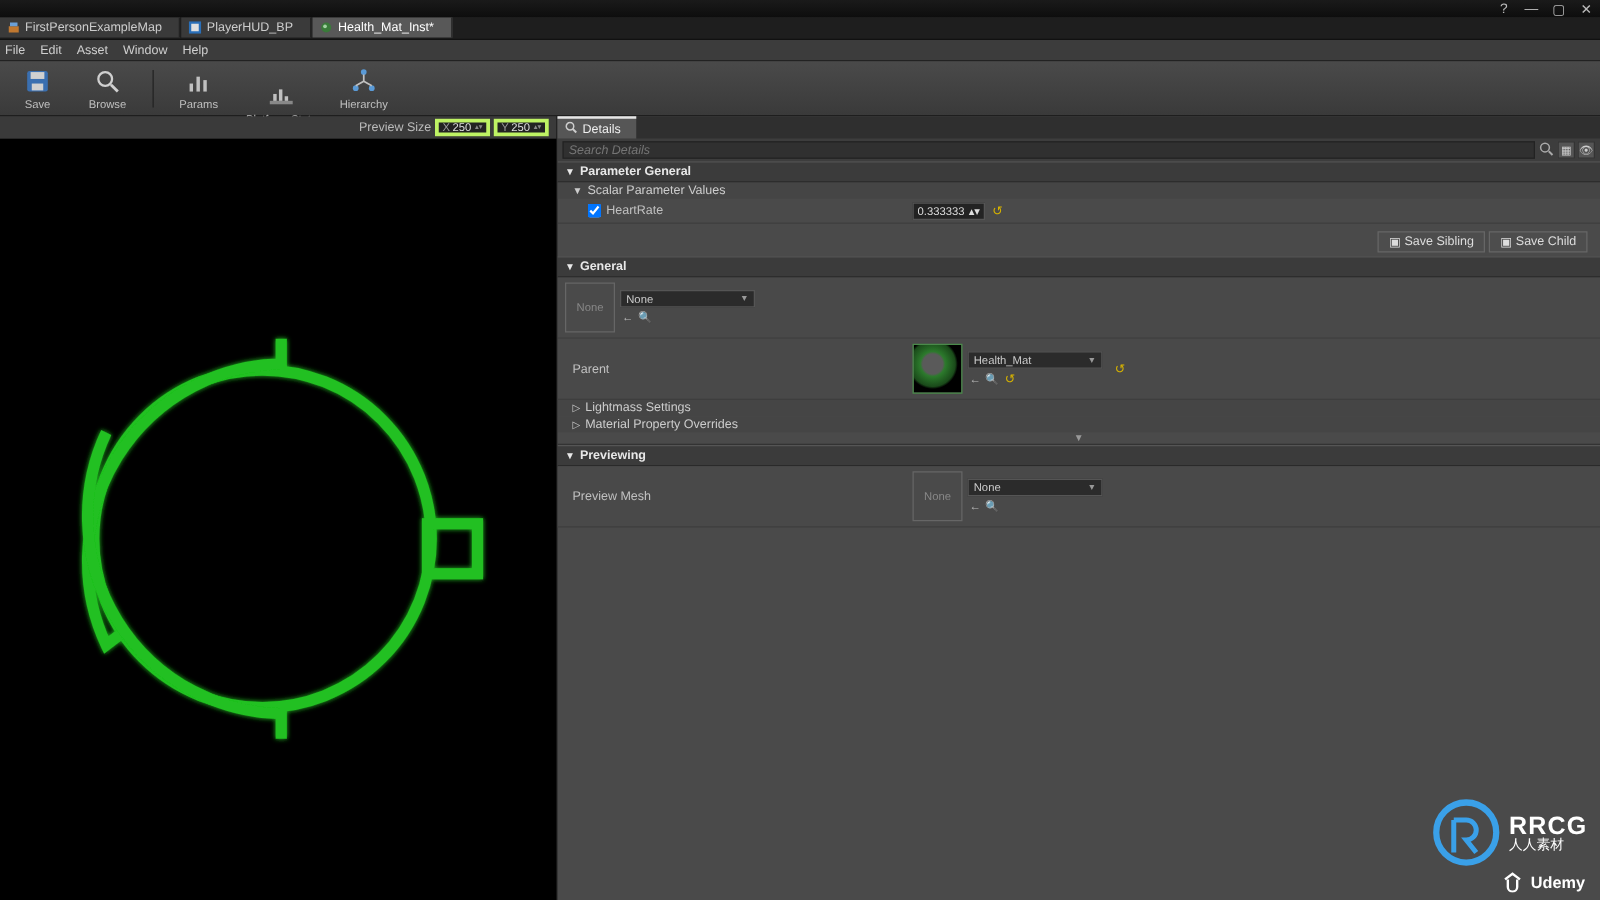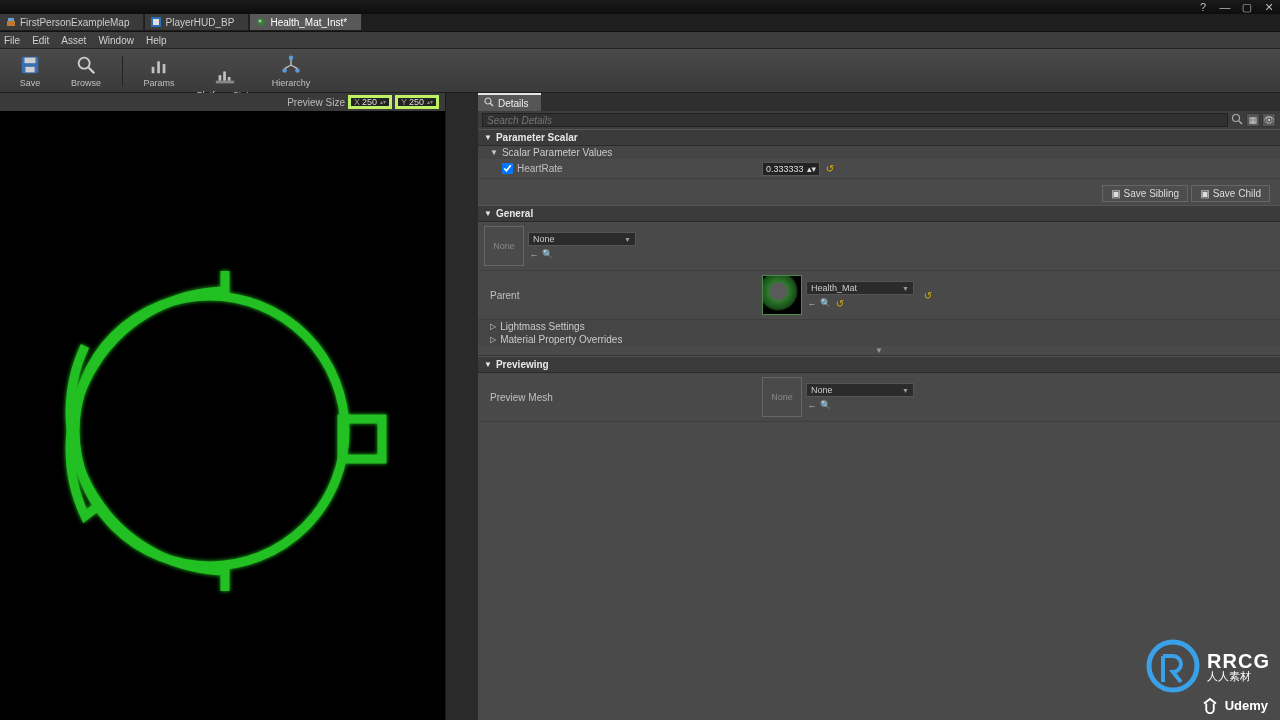--- a/index.html
+++ b/index.html
@@ -20,21 +20,21 @@
 .menu-item { font-size: 10px; color: #d0d0d0; }
 
 
 .toolbar { height: 44px; background: linear-gradient(#4a4a4a, #3a3a3a); display: flex; align-items: center; padding: 2px 6px; border-bottom: 1px solid #1e1e1e; gap: 8px; }
 .tool-btn { width: 48px; height: 40px; display: flex; flex-direction: column; align-items: center; justify-content: center; gap: 2px; color: #d0d0d0; }
 .tool-btn.wide { width: 68px; margin-top: 24px; }
 .tool-icon { width: 24px; height: 22px; display: flex; align-items: center; justify-content: center; }
 .tool-label { font-size: 9px; color: #c0c0c0; }
 
 
-.content { display: flex; height: 627px; gap: 32px; }
+.content { display: flex; height: 627px; }
 
 
 .viewport-side { width: 446px; display: flex; flex-direction: column; border-right: 1px solid #1a1a1a; }
 .viewport-toolbar { height: 18px; background: #3a3a3a; display: flex; align-items: center; justify-content: flex-end; gap: 3px; padding: 0 6px; font-size: 10px; }
 .viewport-toolbar .label { color: #bbb; }
 .dim-input { width: 44px; height: 14px; background: #222; border: 3px solid #bef264; font-size: 9px; padding: 0 3px; color: #ddd; display: inline-flex; align-items: center; justify-content: space-between; }
 .dim-input .axis { color: #9c9c9c; margin-right: 2px; }
 .dim-input .spinner { font-size: 6px; line-height: 5px; color: #888; }
 .viewport { flex: 1; background: #000; position: relative; overflow: hidden; }
 .viewport svg { position: absolute; left: 30px; top: 130px; }
@@ -259,21 +259,21 @@
           <span>Save Sibling</span>
         </div>
         <div class="save-btn">
           <span>▣</span>
           <span>Save Child</span>
         </div>
       </div>
 
       <div class="cat-header">
         <span class="arrow">▼</span>
-        <span>Parameter Scalar</span>
+        <span>Parameter General</span>
       </div>
       <div class="sub-header">
         <span class="arrow">▼</span>
         <span>Scalar Parameter Values</span>
       </div>
       <div class="prop-row">
         <div class="prop-label indent">
           <input type="checkbox" checked="" style="">
           <span>HeartRate</span>
         </div>

